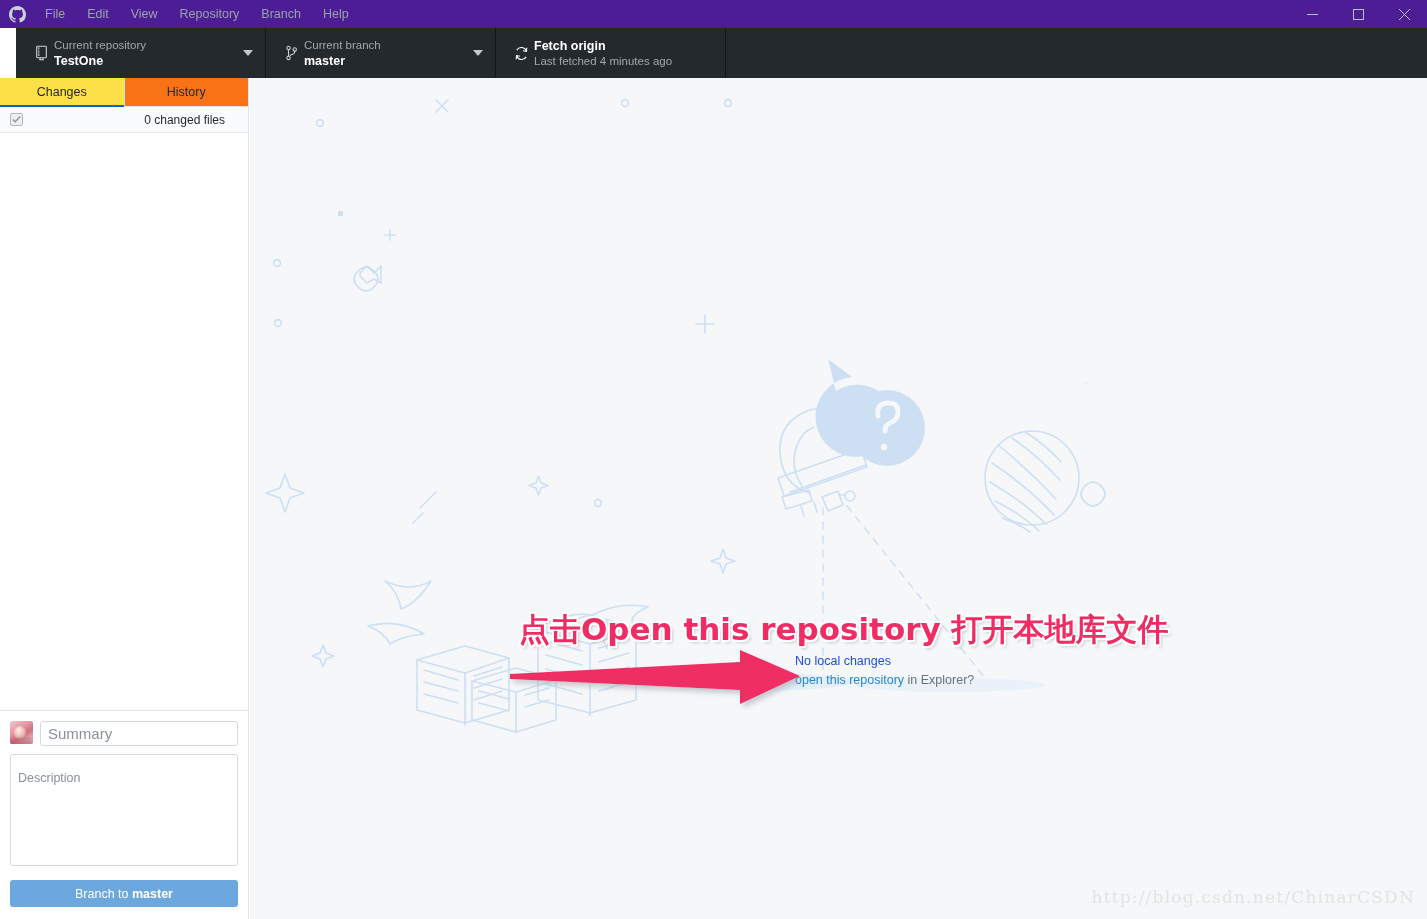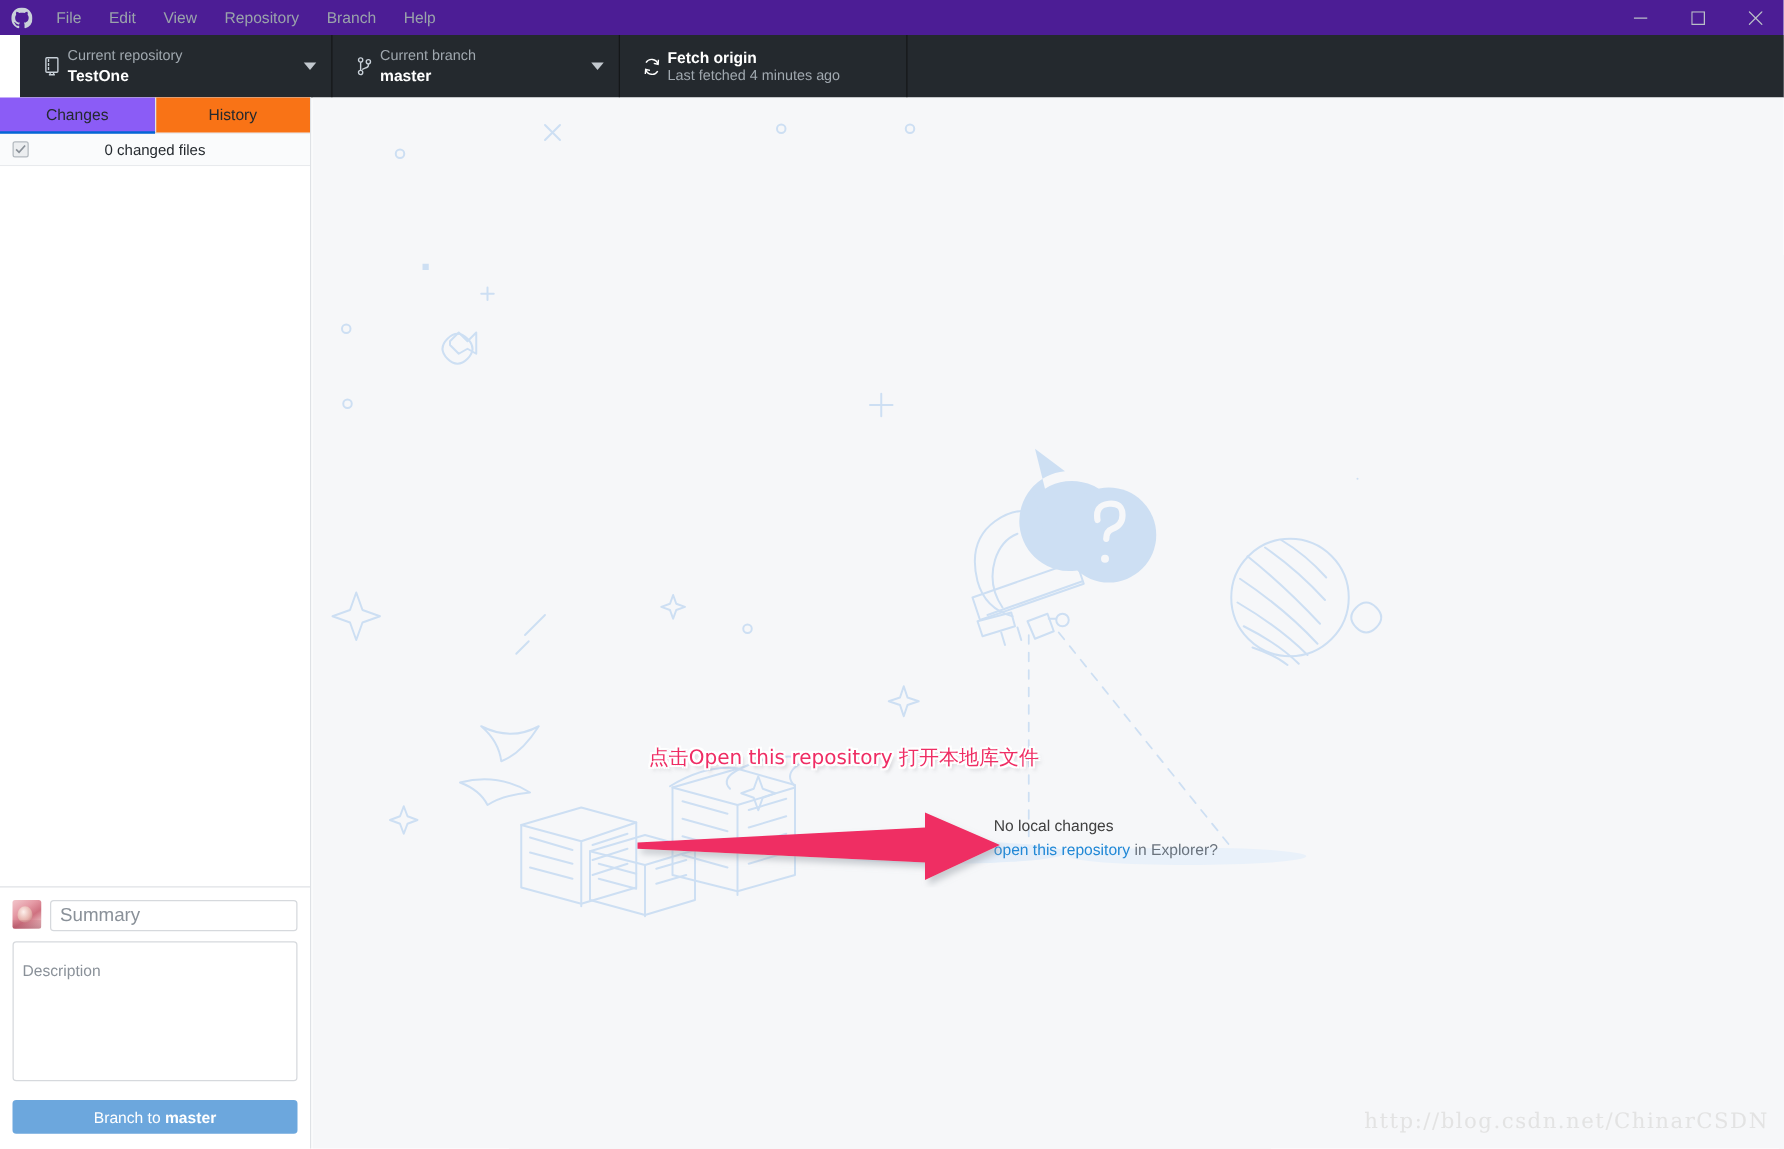--- a/index.html
+++ b/index.html
@@ -58,38 +58,38 @@
   
   .sidebar {
     position: absolute; top: 78px; left: 0; width: 249px; height: 841px;
     background: #ffffff; border-right: 1px solid #dfe2e6;
     display: flex; flex-direction: column;
   }
   .tabs { display: flex; height: 29px; border-bottom: 1px solid #dfe2e6; }
   .tab {
     flex: 1; display: flex; align-items: center; justify-content: center;
     font-size: 12.5px; color: #24292e; cursor: pointer; position: relative;
-    background: #8b5cf6;
+    background: #fde047;
   }
   .tab.inactive { background: #f97316; color: #24292e; border-left: 1px solid #dfe2e6; }
   .tab.active::after {
     content: ""; position: absolute; left: 0; right: 0; bottom: -1px; height: 2px;
     background: #0366d6;
   }
   .filesrow {
     height: 26px; display: flex; align-items: center; border-bottom: 1px solid #e8eaed;
     background: #fafbfc; padding: 0 10px;
   }
   .cb {
     width: 13px; height: 13px; border: 1px solid #b3b9bf; background: #eceef0;
     border-radius: 2px; display: flex; align-items: center; justify-content: center;
     flex: 0 0 13px; cursor: pointer;
   }
   .cb svg { display: block; }
-  .filescount { flex: 1; text-align: center; font-size: 12px; color: #24292e; margin-right: 13px; }
+  .filescount { flex: 1; text-align: right; font-size: 12px; color: #24292e; margin-right: 13px; }
   .filelist { flex: 1; background: #fff; }
 
   
   .commitarea {
     border-top: 1px solid #dfe2e6; padding: 10px 10px 12px 10px;
     background: #fff;
   }
   .summaryrow { display: flex; align-items: flex-start; gap: 7px; }
   .avatar {
     width: 23px; height: 23px; flex: 0 0 23px; border-radius: 2px; overflow: hidden;
@@ -127,29 +127,29 @@
   
   .main {
     position: absolute; top: 78px; left: 250px; width: 1177px; height: 841px;
     background: #f6f7f9; overflow: hidden;
   }
   .illu { position: absolute; left: 0; top: 0; width: 1177px; height: 841px; }
   .emptytext {
     position: absolute; left: 545px; top: 574px; width: 420px;
     text-align: left; font-size: 12.5px; line-height: 19px;
   }
-  .et1 { color: #404040; }
+  .et1 { color: #1d4ed8; }
   .et2 { color: #6a737d; }
   .et2 a { color: #2188d6; text-decoration: none; cursor: pointer; }
 
   
   .annot-text {
-    position: absolute; left: 519px; top: 596px; z-index: 30;
+    position: absolute; left: 519px; top: 609px; z-index: 30;
     font-family: "DejaVu Sans", sans-serif;
-    font-size: 16px; font-weight: normal; color: #ef2d64;
+    font-size: 31px; font-weight: bold; color: #ef2d64;
     white-space: nowrap; letter-spacing: 0px;
     text-shadow:
       -1.6px -1.6px 0 #fff,  1.6px -1.6px 0 #fff,
       -1.6px  1.6px 0 #fff,  1.6px  1.6px 0 #fff,
        0 -1.8px 0 #fff, 0 1.8px 0 #fff, -1.8px 0 0 #fff, 1.8px 0 0 #fff,
        2.5px 3px 3px rgba(120,120,130,.35);
   }
   .annot-text .lat { font-family: "DejaVu Sans", sans-serif; }
   .annot-arrow { position: absolute; left: 508px; top: 648px; z-index: 29; }
 

